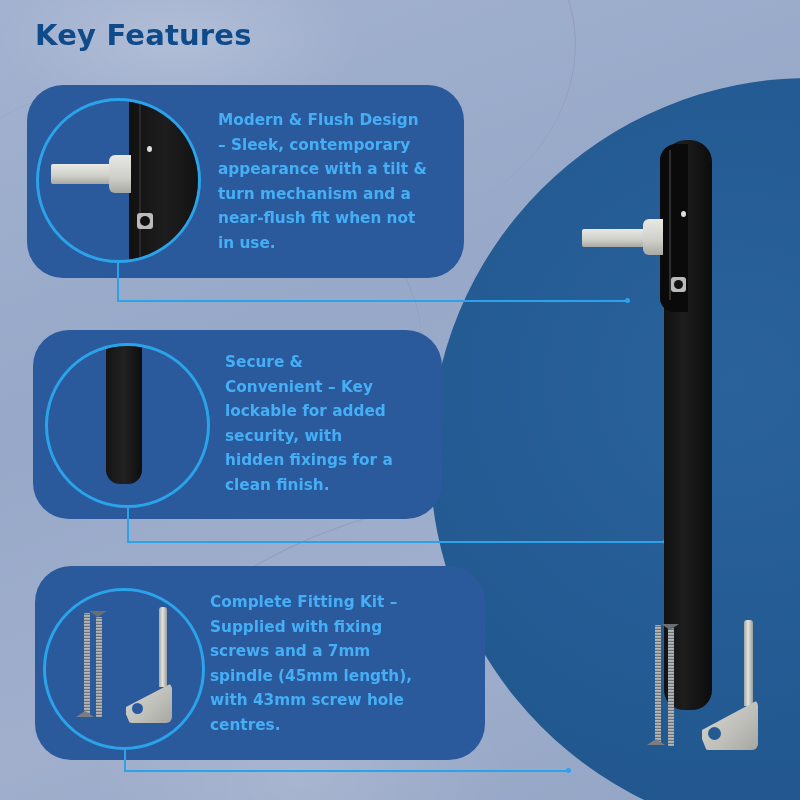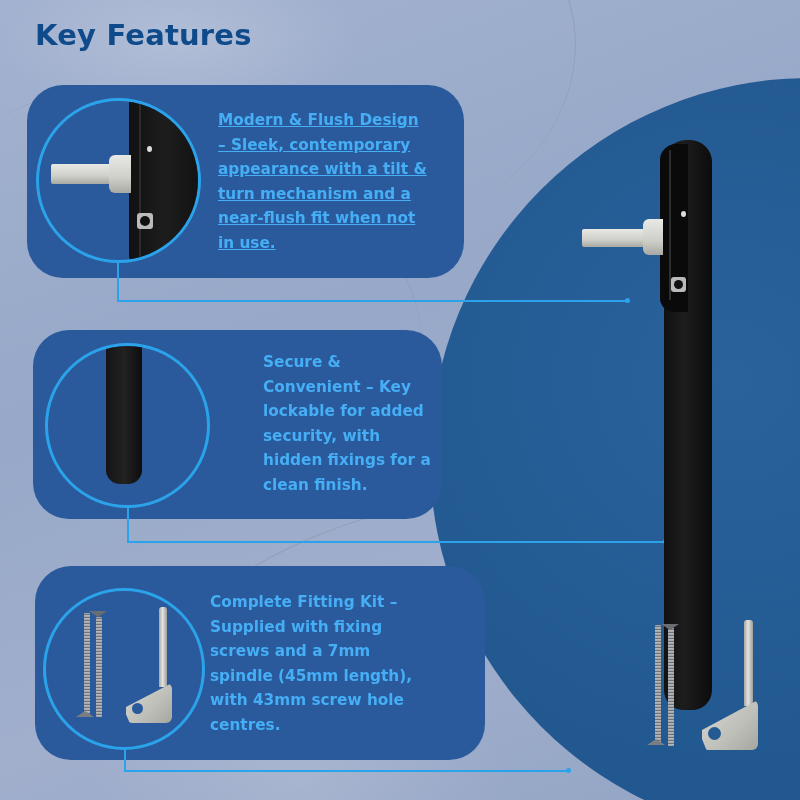--- a/index.html
+++ b/index.html
@@ -109,35 +109,35 @@
   <div style="position:absolute;left:100px;top:0;width:2px;height:160px;background:#2b2b2b;"></div>
 
   <div class="spindle" style="left:12px;top:63px;width:62px;height:20px;border-radius:2px;"></div>
   <div class="spindle" style="left:70px;top:54px;width:22px;height:38px;border-radius:6px 0 0 6px;"></div>
 
   <div style="position:absolute;left:108px;top:45px;width:5px;height:6px;border-radius:50%;background:#ddd;"></div>
   <div style="position:absolute;left:98px;top:112px;width:16px;height:16px;background:#bbb;border-radius:3px;">
     <div style="position:absolute;left:3px;top:3px;width:10px;height:10px;border-radius:50%;background:#111;"></div>
   </div>
 </div>
-<div class="card-text" style="left:218px;top:108px;width:245px;text-decoration:underline;">Modern &amp; Flush Design
+<div class="card-text" style="left:218px;top:108px;width:245px;">Modern &amp; Flush Design
 – Sleek, contemporary
 appearance with a tilt &amp;
 turn mechanism and a
 near-flush fit when not
 in use.</div>
 <div class="line-v" style="left:117px;top:263px;height:39px;"></div>
 <div class="line-h" style="left:117px;top:300px;width:510px;"></div>
 <div class="dot" style="left:625px;top:298px;"></div>
 
 <div class="card" style="left:33px;top:330px;width:409px;height:189px;"></div>
 <div class="ring" style="left:45px;top:343px;width:165px;height:165px;">
   <div class="handle" style="left:58px;top:-6px;width:36px;height:144px;border-radius:0 0 14px 14px;background:linear-gradient(90deg,#141414 0%,#222 50%,#0d0d0d 100%);"></div>
 </div>
-<div class="card-text" style="left:225px;top:350px;width:215px;margin-left:38px;">Secure &amp;
+<div class="card-text" style="left:225px;top:350px;width:215px;">Secure &amp;
 Convenient – Key
 lockable for added
 security, with
 hidden fixings for a
 clean finish.</div>
 <div class="line-v" style="left:127px;top:508px;height:35px;"></div>
 <div class="line-h" style="left:127px;top:541px;width:538px;"></div>
 <div class="dot" style="left:663px;top:539px;"></div>
 
 <div class="card" style="left:35px;top:566px;width:450px;height:194px;"></div>

